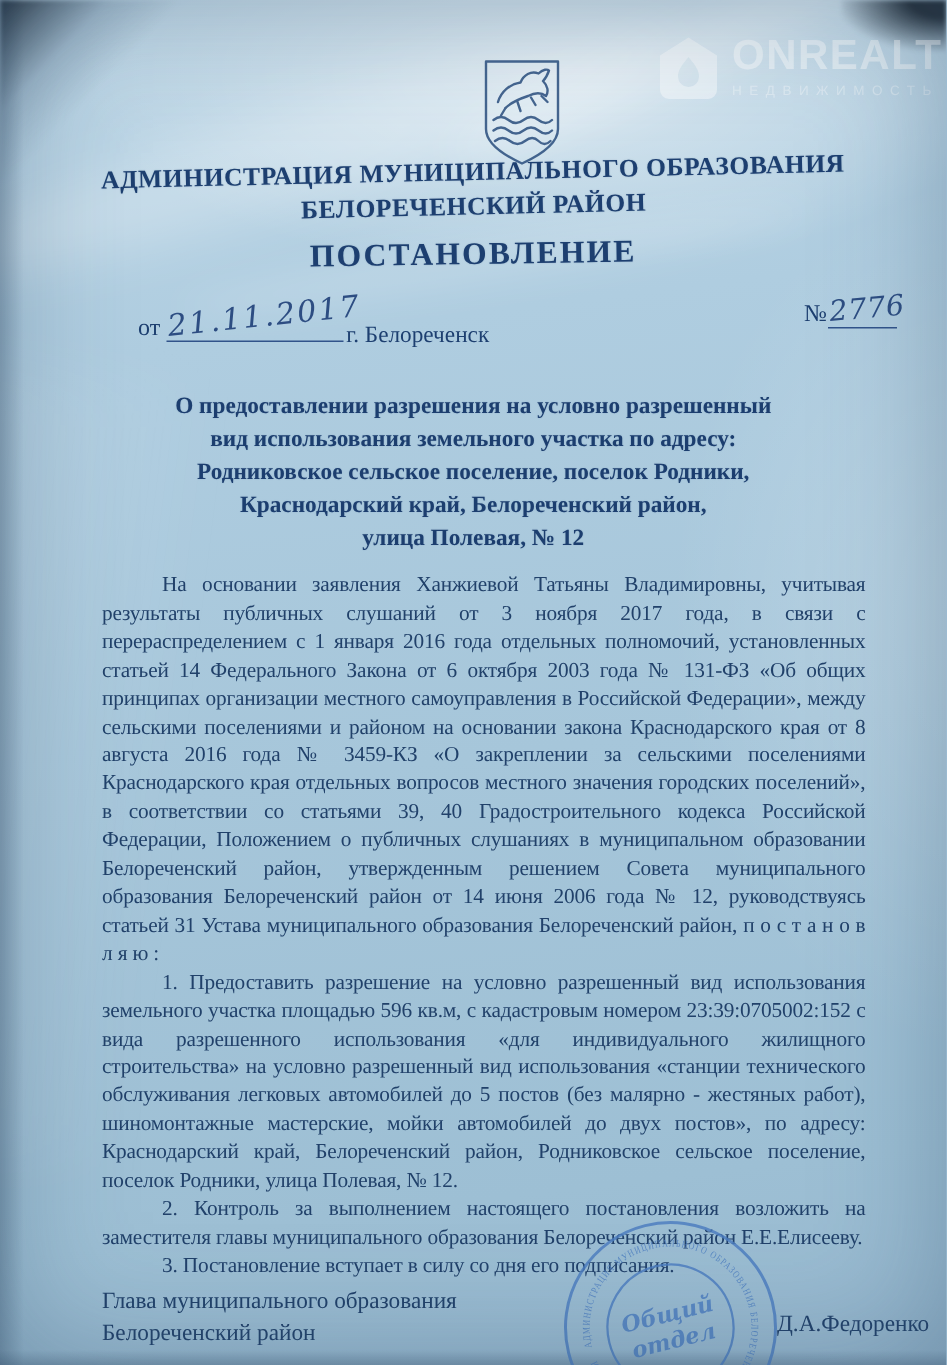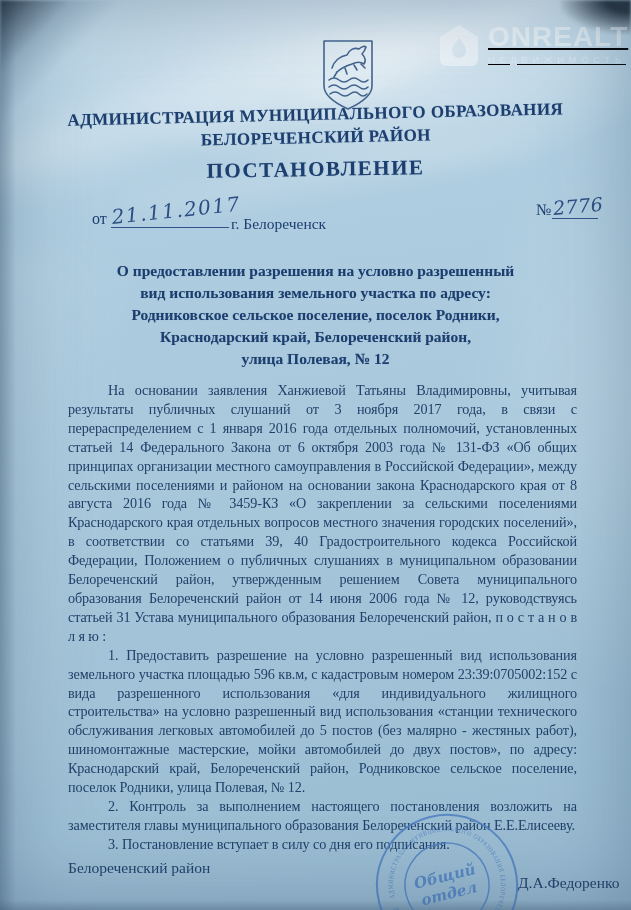--- a/index.html
+++ b/index.html
@@ -22,21 +22,21 @@
     filter:blur(1.5px);}
   .corner-tr{top:0;right:0;width:70px;height:34px;
     background:radial-gradient(ellipse at 100% 0%, rgba(23,31,40,0.92) 25%, rgba(23,31,40,0) 75%);
     filter:blur(1.5px);}
   .edge-left{top:0;left:0;width:16px;height:910px;background:linear-gradient(90deg,rgba(42,66,92,0.30),rgba(42,66,92,0));}
   .edge-bottom{bottom:0;left:0;width:631px;height:10px;background:linear-gradient(0deg,rgba(42,66,92,0.28),rgba(42,66,92,0));}
   .vignette{top:0;left:0;width:631px;height:910px;box-shadow:inset 0 0 85px rgba(45,75,105,0.38);}
 
   .watermark{position:absolute;top:22px;left:438px;display:flex;align-items:flex-start;gap:8px;}
   .wm-icon{flex:0 0 auto;margin-top:2px;}
-  .wm-text{display:flex;flex-direction:column;text-decoration:underline;}
+  .wm-text{display:flex;flex-direction:column;}
   .wm-brand{font-family:"Liberation Sans",sans-serif;font-weight:bold;font-size:28px;letter-spacing:1px;color:rgba(255,255,255,0.48);line-height:30px;}
   .wm-sub{font-family:"Liberation Sans",sans-serif;font-size:9px;letter-spacing:5px;color:rgba(255,255,255,0.36);margin-top:3px;}
 
   .arms{position:absolute;top:38px;left:320px;}
 
   .org-header{position:absolute;top:103px;left:0;width:631px;text-align:center;
     color:#1d3f70;font-weight:bold;transform:rotate(-1.3deg);text-shadow:0 0 1px rgba(29,63,112,0.25);}
   .org-line{font-size:17px;line-height:23px;letter-spacing:0.4px;}
   .doc-type{position:absolute;top:157px;left:0;width:631px;text-align:center;font-size:21px;font-weight:bold;
     letter-spacing:1.5px;color:#1d3f70;transform:rotate(-0.9deg);text-shadow:0 0 1px rgba(29,63,112,0.25);}
@@ -140,18 +140,19 @@
       <path id="stamp-ring-path" fill="none" d="M 21 75 a 54 54 0 1 1 108 0 a 54 54 0 1 1 -108 0"></path>
       <text class="stamp-ring-text">
         <textPath href="#stamp-ring-path" textLength="330" lengthAdjust="spacingAndGlyphs">АДМИНИСТРАЦИЯ МУНИЦИПАЛЬНОГО ОБРАЗОВАНИЯ БЕЛОРЕЧЕНСКИЙ РАЙОН КРАСНОДАРСКОГО КРАЯ</textPath>
       </text>
       <text class="stamp-center" x="75" y="71" text-anchor="middle">Общий</text>
       <text class="stamp-center" x="75" y="89" text-anchor="middle">отдел</text>
     </svg>
   </div>
 
   <div class="sig-left">
+    <div>Глава муниципального образования</div>
     <div>Белореченский район</div>
   </div>
   <div class="sig-name">Д.А.Федоренко</div>
 
   <div class="layer vignette"></div>
 </div>
 
 </body></html>

